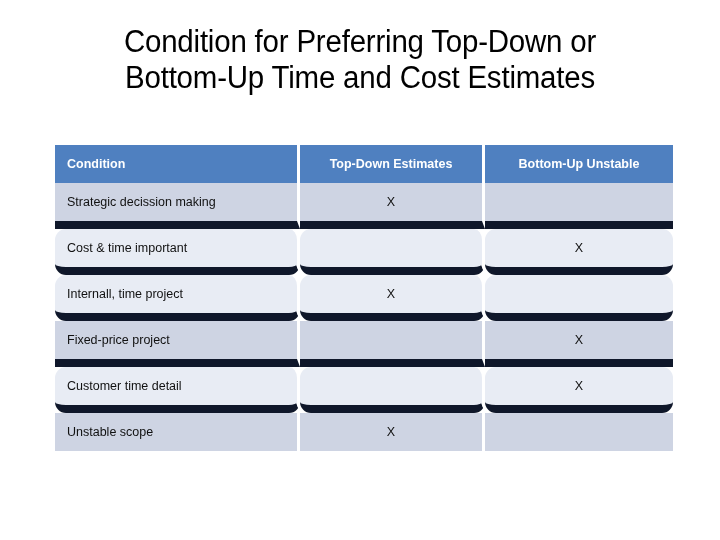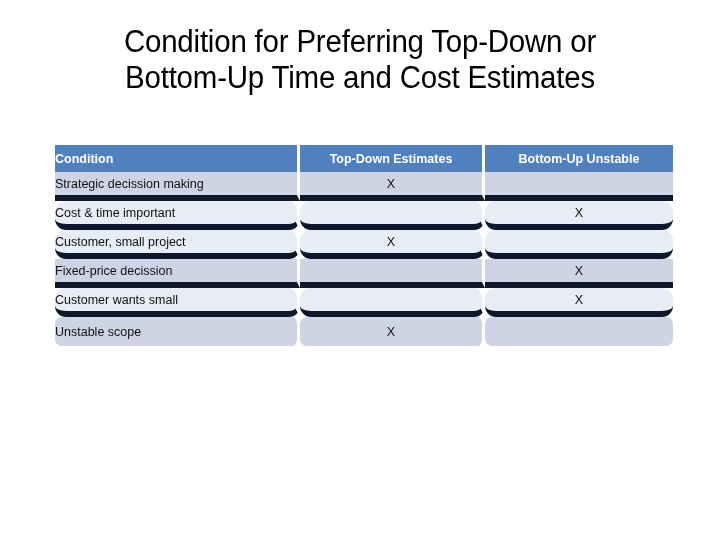--- a/index.html
+++ b/index.html
@@ -48,21 +48,21 @@
     border-collapse: separate;
     border-spacing: 0;
     table-layout: fixed;
   }
   table.estimates-table col.col-condition  { width: 245px; }
   table.estimates-table col.col-topdown    { width: 185px; }
   table.estimates-table col.col-bottomup   { width: 188px; }
 
   table.estimates-table th,
   table.estimates-table td {
-    padding: 0;
+    padding: 12px;
     margin: 0;
     vertical-align: middle;
     font-size: 12.5px;
     font-family: "Liberation Sans", sans-serif;
   }
 
   
   thead tr th {
     height: 27px;
     background: #4f80c0;
@@ -81,26 +81,26 @@
   th.th-bottomup {
     text-align: center;
   }
 
   
   tbody tr { height: 29px; }
   tbody td {
     height: 29px;
     box-sizing: border-box;
     border-right: 3px solid #ffffff;
-    border-bottom: 6px solid #0f172a;
+    border-bottom: 8px solid #0f172a;
     color: #111111;
     font-size: 12.8px;
   }
   tbody td:last-child { border-right: none; }
-  tbody tr:last-child td { border-bottom: none; border-radius: 7px; }
+  tbody tr:last-child td { border-bottom: none; }
 
   td.cell-condition {
     text-align: left;
     padding-left: 9px;
   }
   td.cell-mark {
     text-align: center;
   }
 
   tbody tr.row-dark td   { background: #ced4e3; }
@@ -133,31 +133,31 @@
           <td class="cell-condition">Strategic decission making</td>
           <td class="cell-mark">X</td>
           <td class="cell-mark"></td>
         </tr>
         <tr class="row-light">
           <td class="cell-condition">Cost &amp; time important</td>
           <td class="cell-mark"></td>
           <td class="cell-mark">X</td>
         </tr>
         <tr class="row-light">
-          <td class="cell-condition">Customer, small project</td>
+          <td class="cell-condition">Internall, time project</td>
           <td class="cell-mark">X</td>
           <td class="cell-mark"></td>
         </tr>
         <tr class="row-dark">
-          <td class="cell-condition">Fixed-price decission</td>
+          <td class="cell-condition">Fixed-price project</td>
           <td class="cell-mark"></td>
           <td class="cell-mark">X</td>
         </tr>
         <tr class="row-light">
-          <td class="cell-condition">Customer wants small</td>
+          <td class="cell-condition">Customer time detail</td>
           <td class="cell-mark"></td>
           <td class="cell-mark">X</td>
         </tr>
         <tr class="row-dark">
           <td class="cell-condition">Unstable scope</td>
           <td class="cell-mark">X</td>
           <td class="cell-mark"></td>
         </tr>
       </tbody>
   </table>

